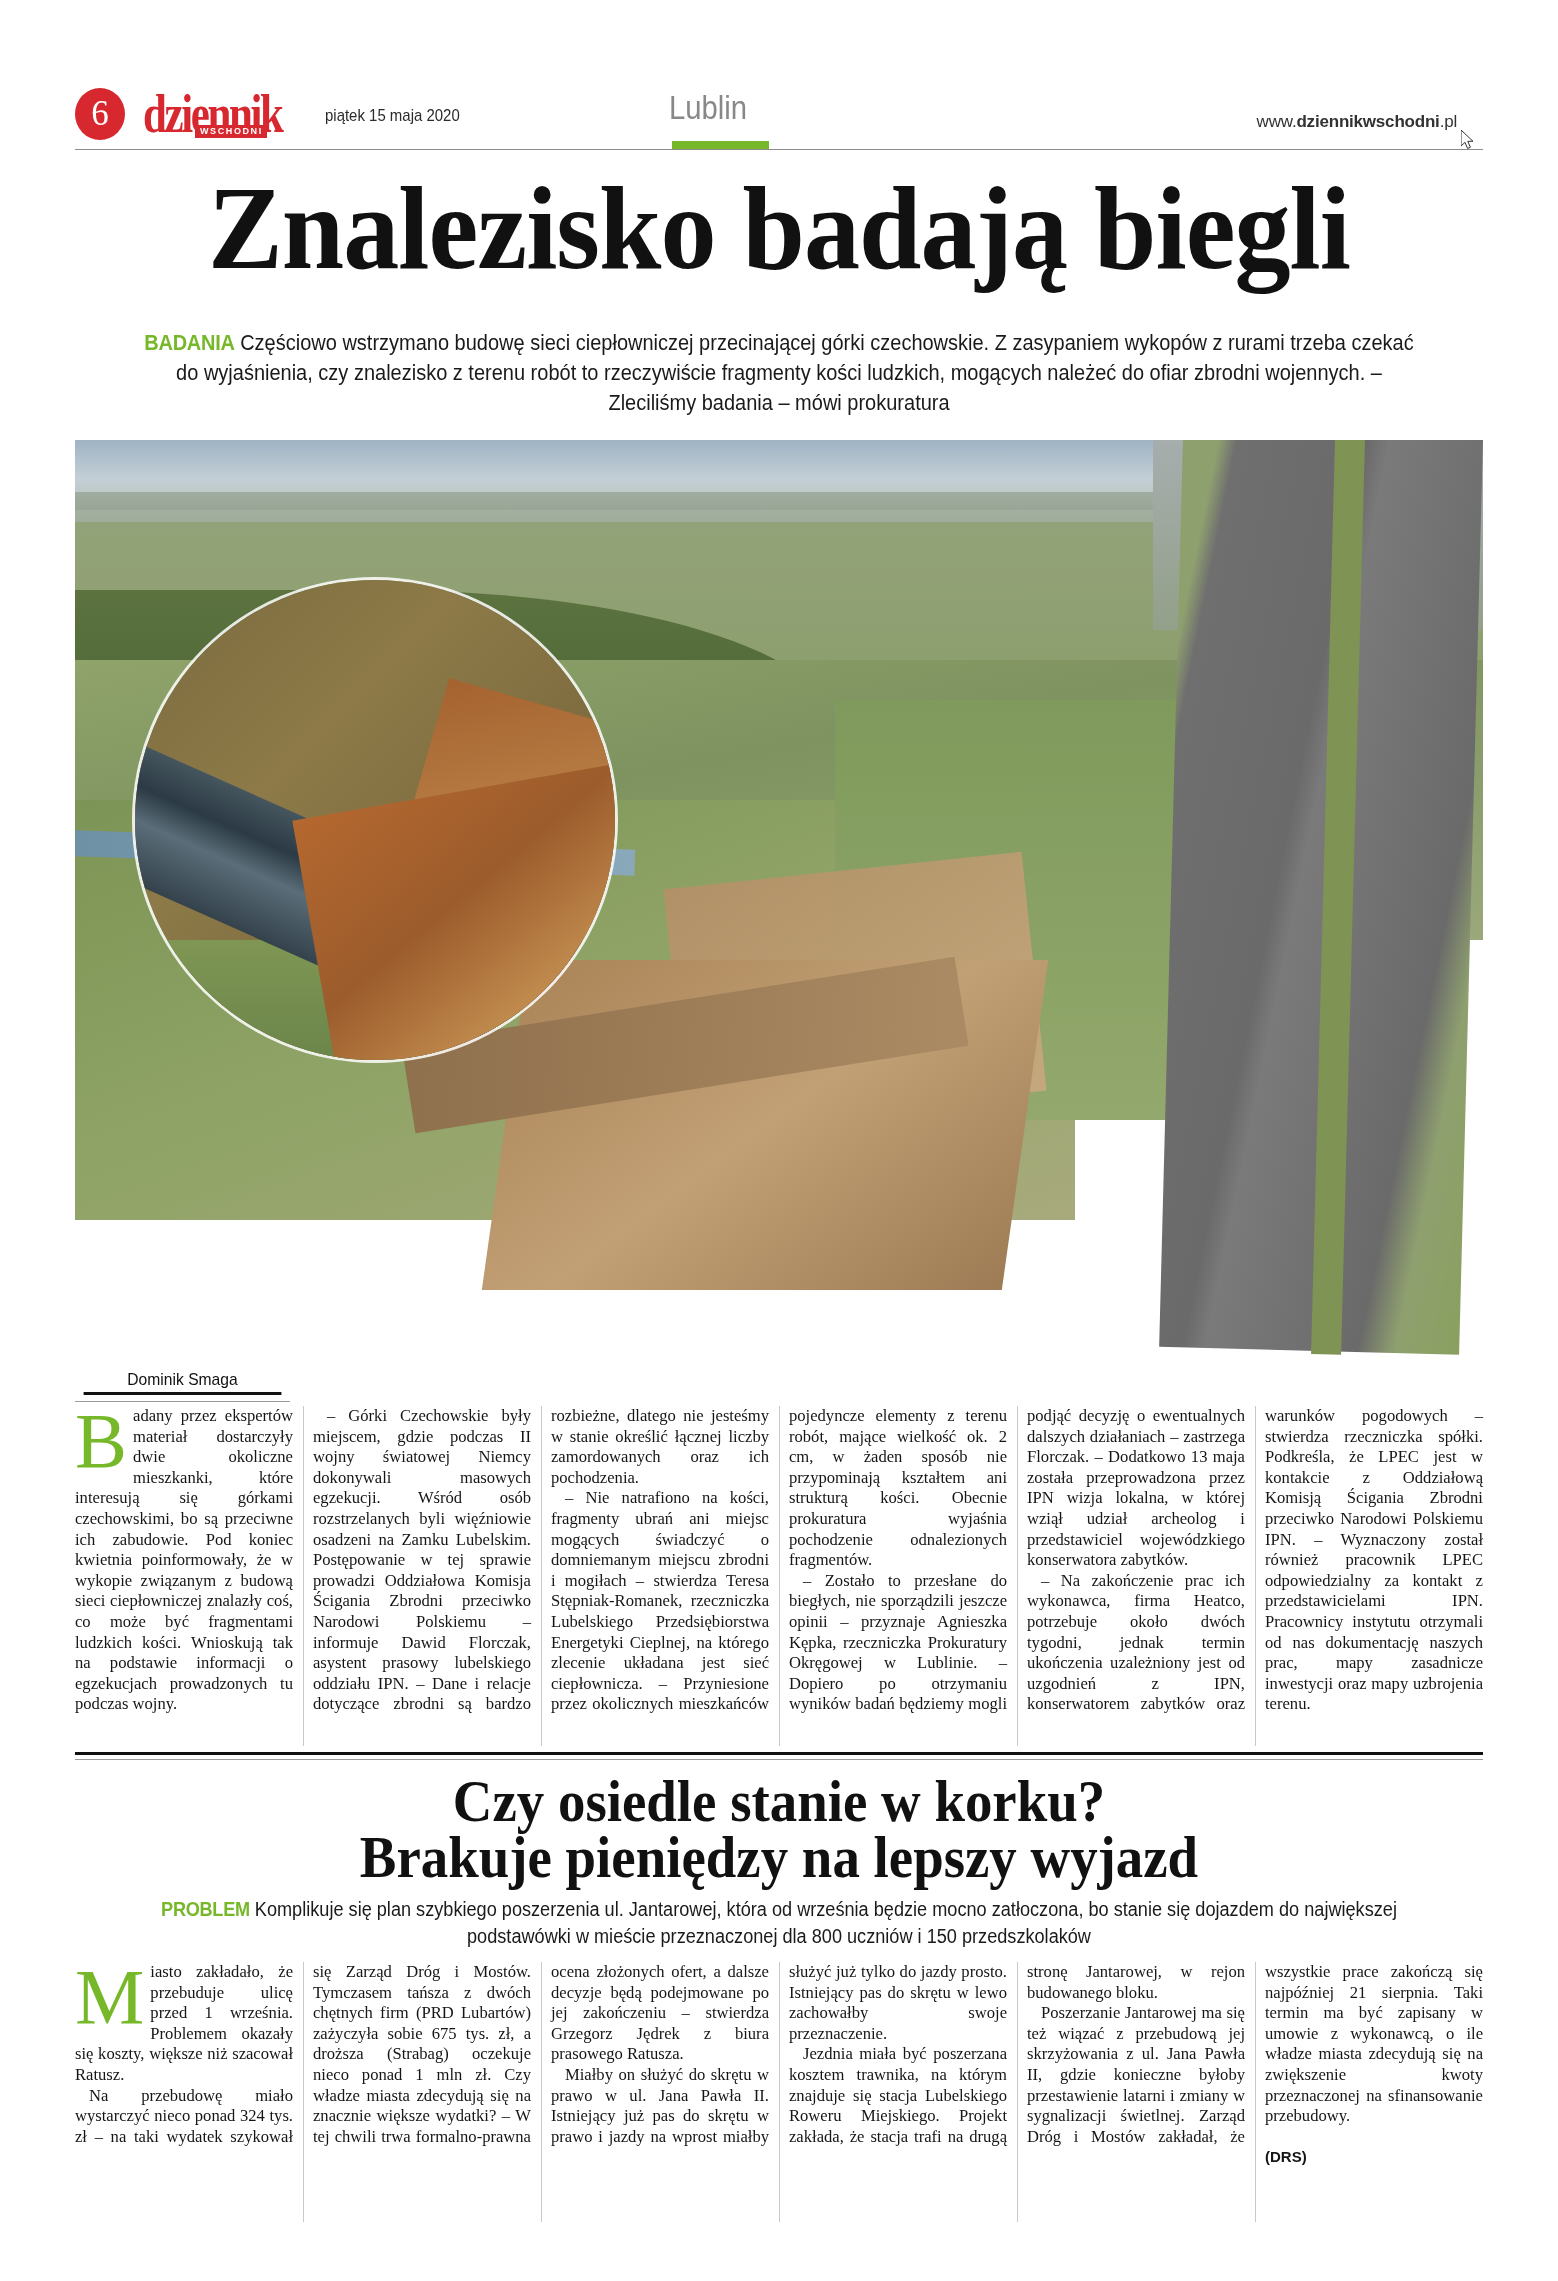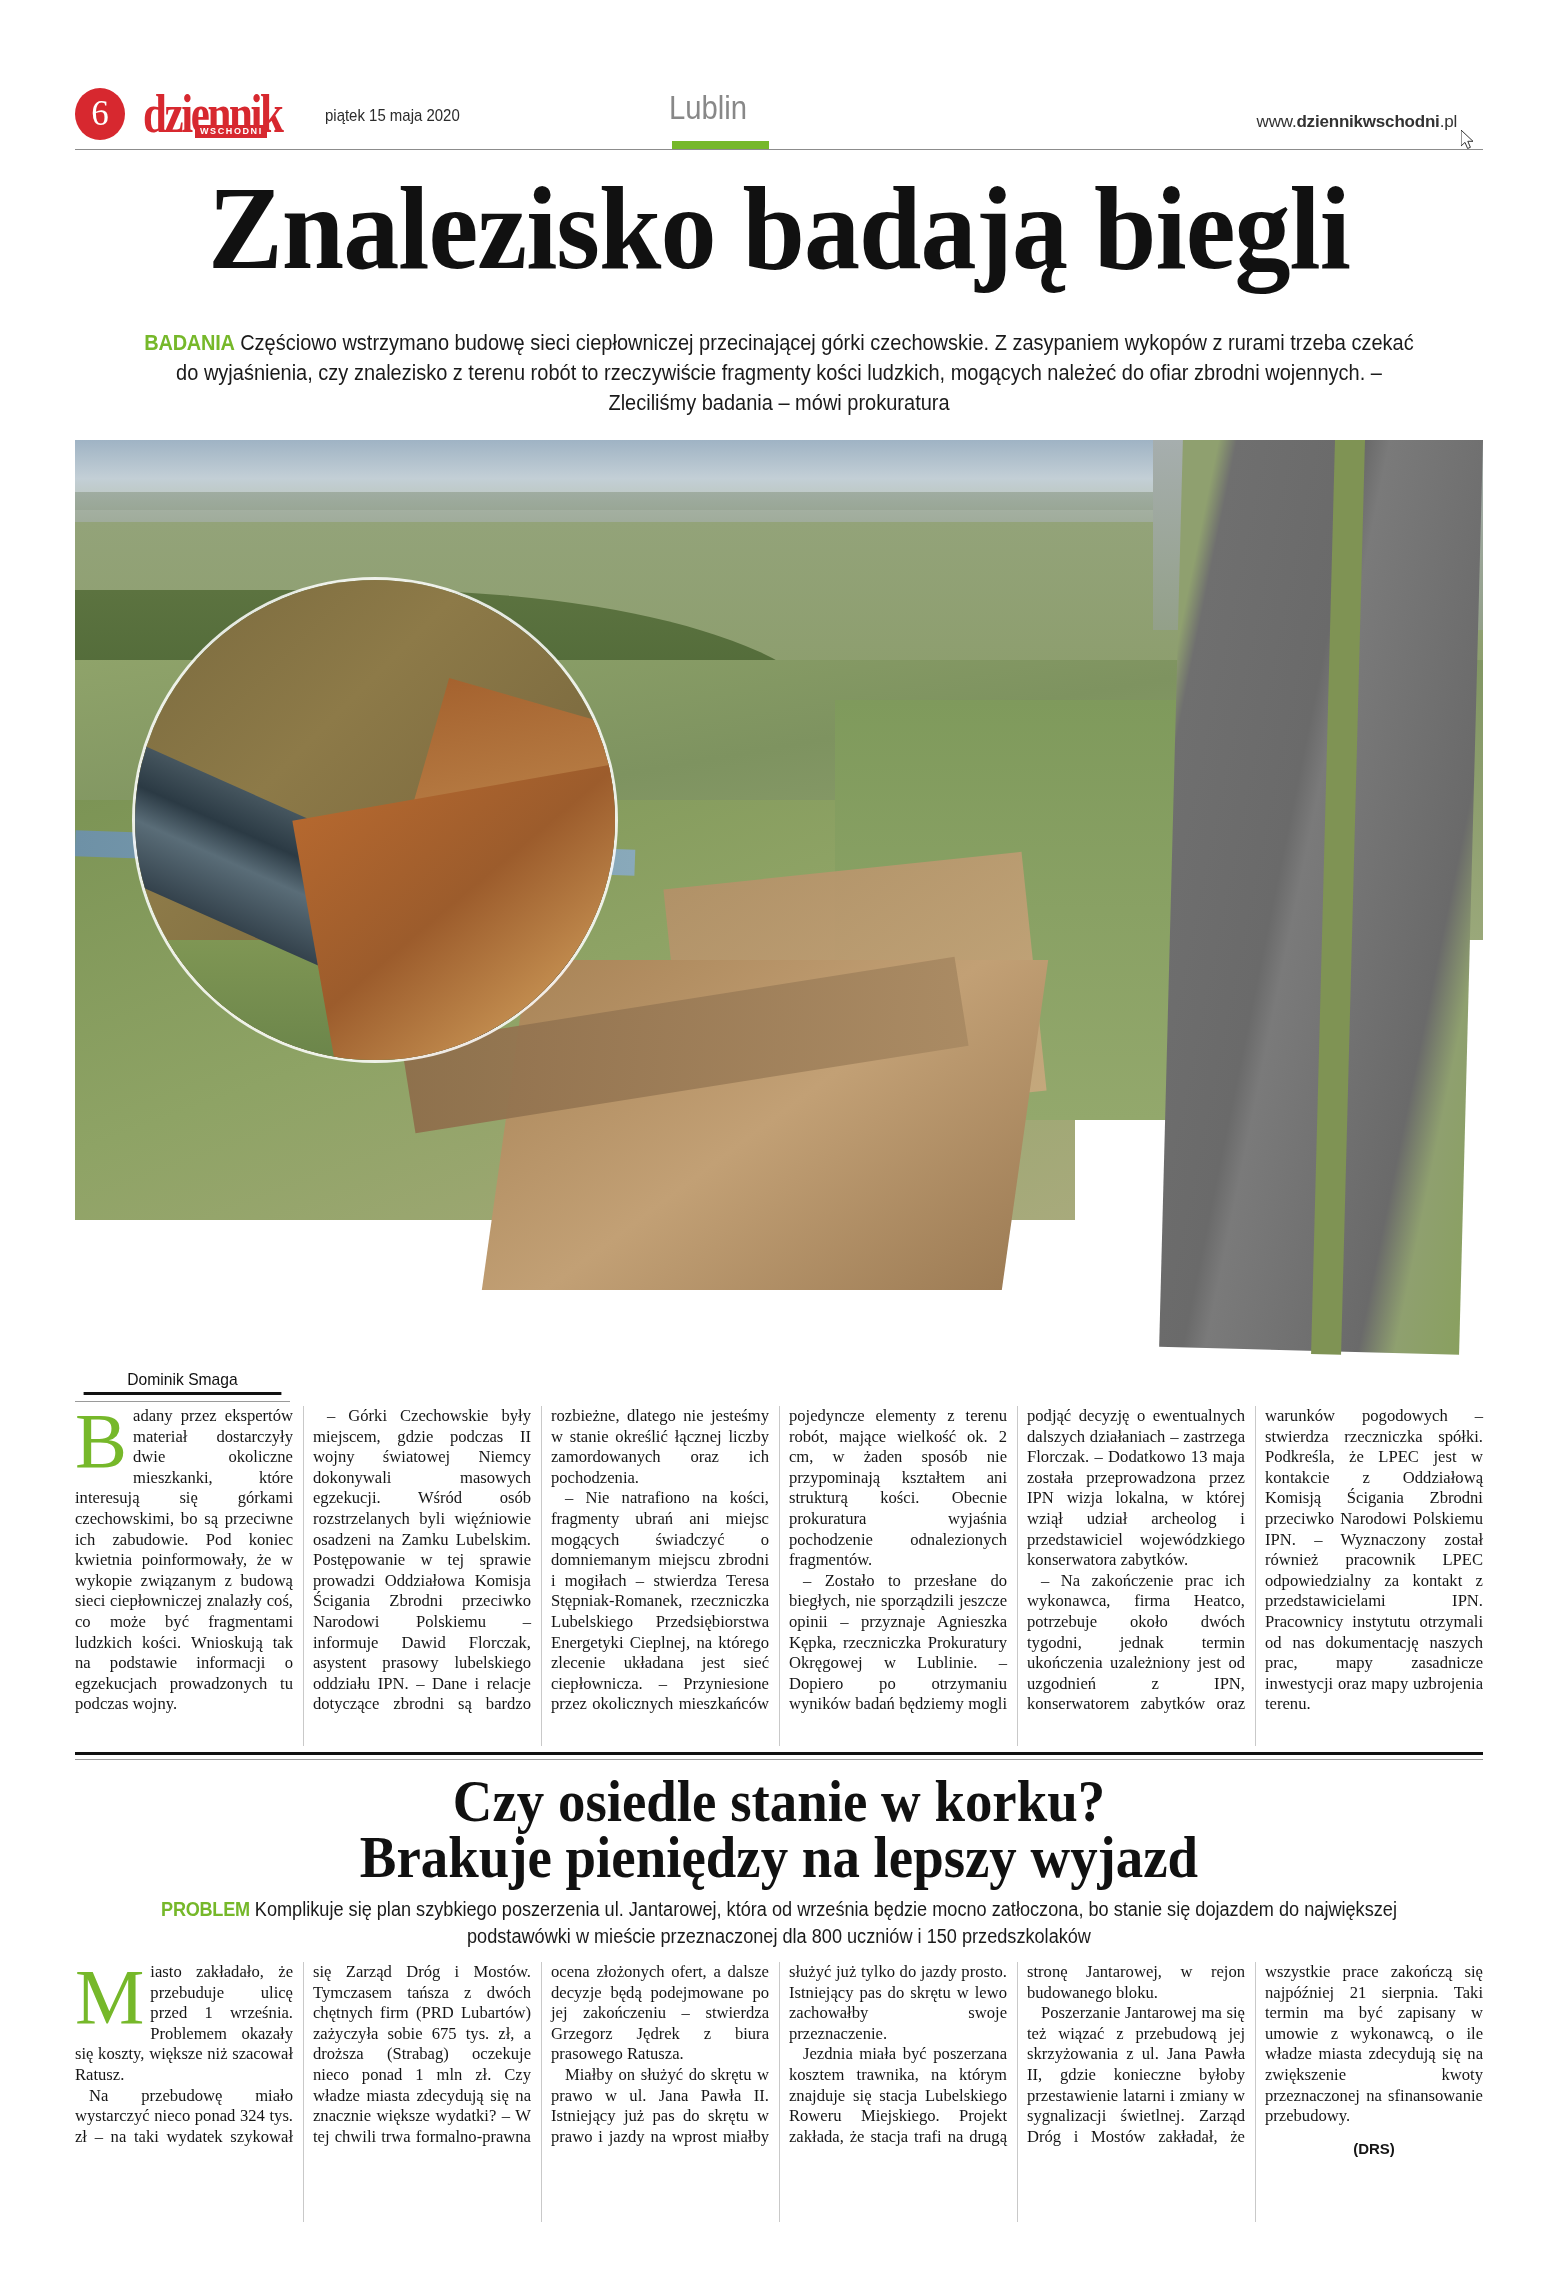--- a/index.html
+++ b/index.html
@@ -396,26 +396,26 @@
     font-family: "Liberation Serif", serif;
     font-size: 16.6px;
     line-height: 20.6px;
     text-align: justify;
     color: #151515;
   }
   .body-2 p { margin: 0; text-indent: 14px; }
   .body-2 p.noindent { text-indent: 0; }
   .signoff {
     display: block;
-    text-align: center;
+    text-align: left;
     font-family: "Liberation Sans", sans-serif;
     font-weight: bold;
     font-size: 15px;
     text-indent: 0;
-    margin-top: 12px;
+    margin-top: 20px;
   }
 </style>
 </head>
 <body>
 
 <div class="page">
 
   <div class="masthead">
 
     <div class="page-num-badge">6</div>

